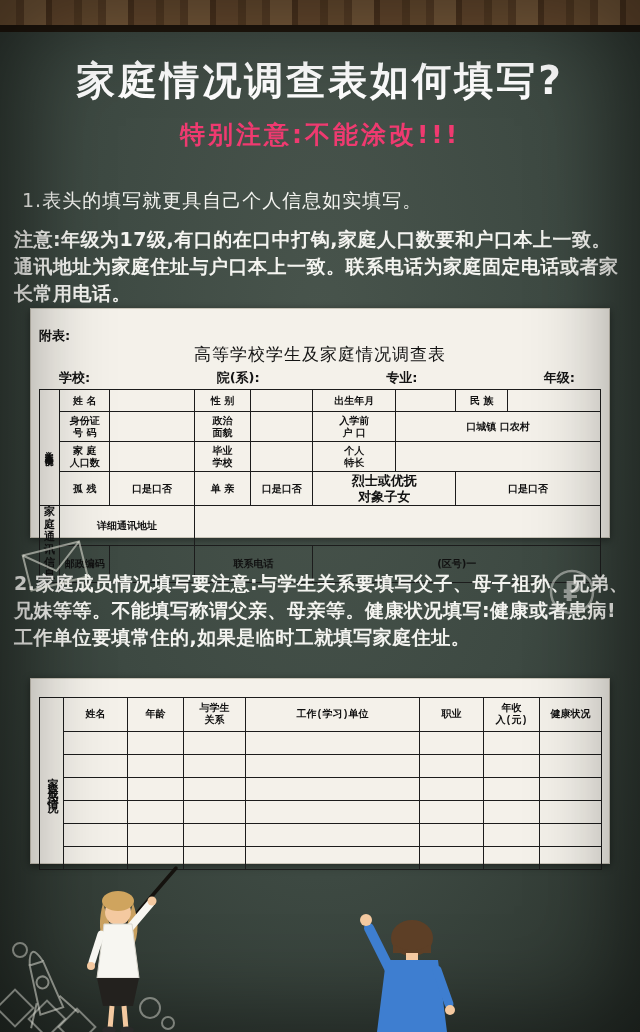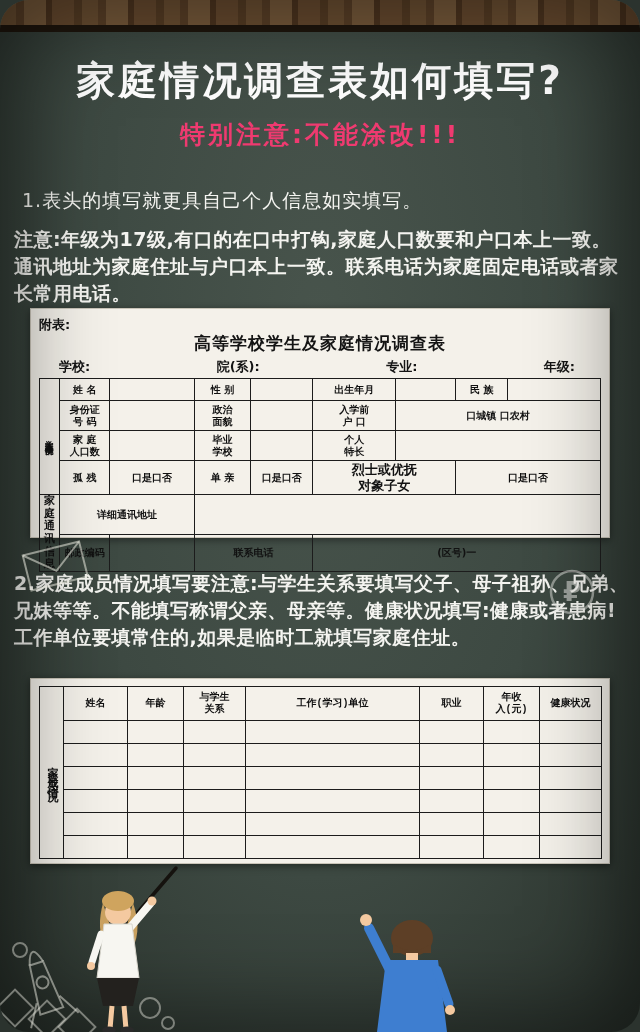--- a/index.html
+++ b/index.html
@@ -4,21 +4,20 @@
 <style>
   * { margin:0; padding:0; box-sizing:border-box; }
   html,body { width:640px; }
   body {
     font-family:"DejaVu Sans","Liberation Sans",sans-serif;
     background:#2b332e;
   }
   .page {
     position:relative; width:640px; height:1032px; overflow:hidden;
     background:radial-gradient(ellipse at 50% 32%, #48544c 0%, #3d4942 55%, #29312b 100%);
-    border-radius:29px;
   }
   .vignette {
     position:absolute; inset:0; pointer-events:none; z-index:5;
     box-shadow:inset 0 0 90px 18px rgba(0,0,0,0.45);
   }
   .wood {
     position:absolute; top:0; left:0; width:640px; height:32px; z-index:4;
     background:repeating-linear-gradient(90deg,
       #6e5133 0 16px, #5c4128 16px 24px, #7a5c3c 24px 46px,
       #4f3620 46px 52px, #6a4c30 52px 74px, #583e25 74px 82px);
@@ -42,26 +41,26 @@
     line-height:1.42; z-index:3;
   }
   .sec2-text {
     position:absolute; top:570px; left:14px; width:616px;
     color:#f4f4f0; font-size:19px; font-weight:bold; letter-spacing:0.5px;
     line-height:1.42; z-index:3;
   }
   .form-card {
     position:absolute; left:30px; width:580px; background:#f4f1ea;
     border:1px solid #c9c4b8; box-shadow:0 2px 8px rgba(0,0,0,0.45);
-    color:#141414; z-index:2; padding:7px 8px 7px 8px;
+    color:#141414; z-index:2; padding:18px 8px 7px 8px;
   }
   .form1 { top:308px; height:230px; }
   .form2 { top:678px; height:186px;font-family:Liberation Mono, monospace; }
   .attach { font-size:13px; font-weight:bold; }
-  .f-title { text-align:center; font-size:17px; font-weight:bold; letter-spacing:1px; margin-top:-2px; }
+  .f-title { text-align:center; font-size:17px; font-weight:normal; letter-spacing:1px; margin-top:-2px; }
   .school-row {
     display:flex; justify-content:space-between; padding:3px 26px 2px 20px;
     font-size:13px; font-weight:bold;
   }
   table { width:100%; border-collapse:collapse; table-layout:fixed; }
   td {
     border:1.5px solid #1c1c1c; font-size:10px; font-weight:bold;
     text-align:center; vertical-align:middle; padding:1px 2px;
     white-space:pre-line; line-height:1.2; color:#111; overflow:hidden;
   }

